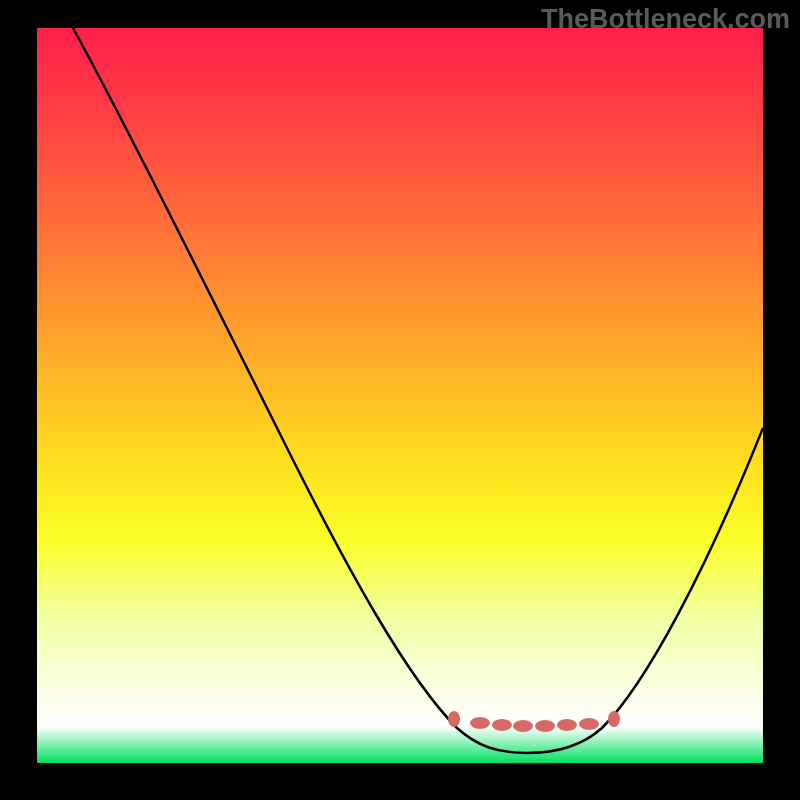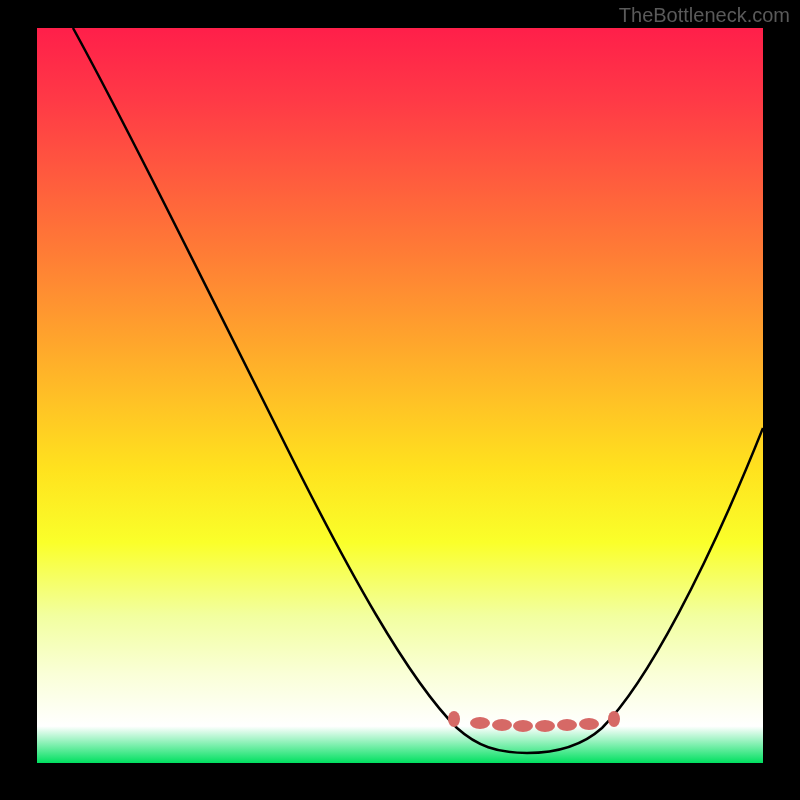--- a/index.html
+++ b/index.html
@@ -9,22 +9,22 @@
     background: #000;
     position: relative;
     font-family: Arial, sans-serif;
     overflow: hidden;
   }
   .watermark {
     position: absolute;
     top: 4px;
     right: 10px;
     color: #5a5a5a;
-    font-size: 20px;
-    font-weight: 400;
+    font-size: 27px;
+    font-weight: 700;
     z-index: 10;
   }
   .chart-area {
     position: absolute;
     left: 37px;
     top: 28px;
     width: 726px;
     height: 735px;
     background: linear-gradient(to bottom,
       #ff1f4a 0%,

